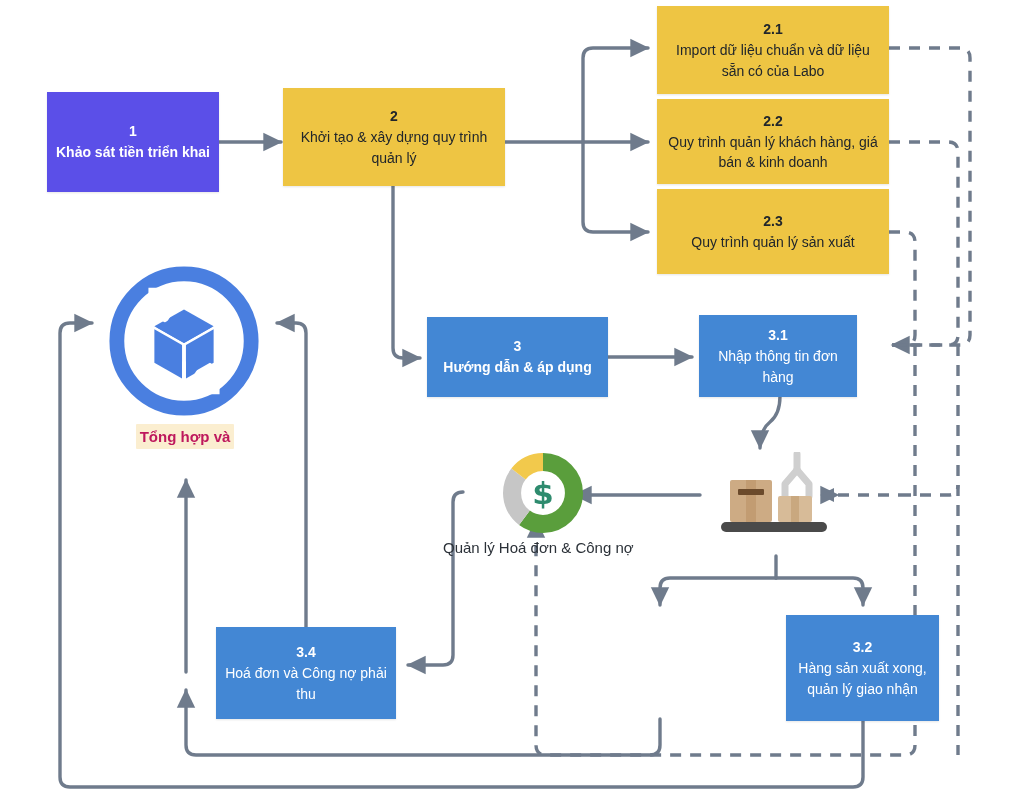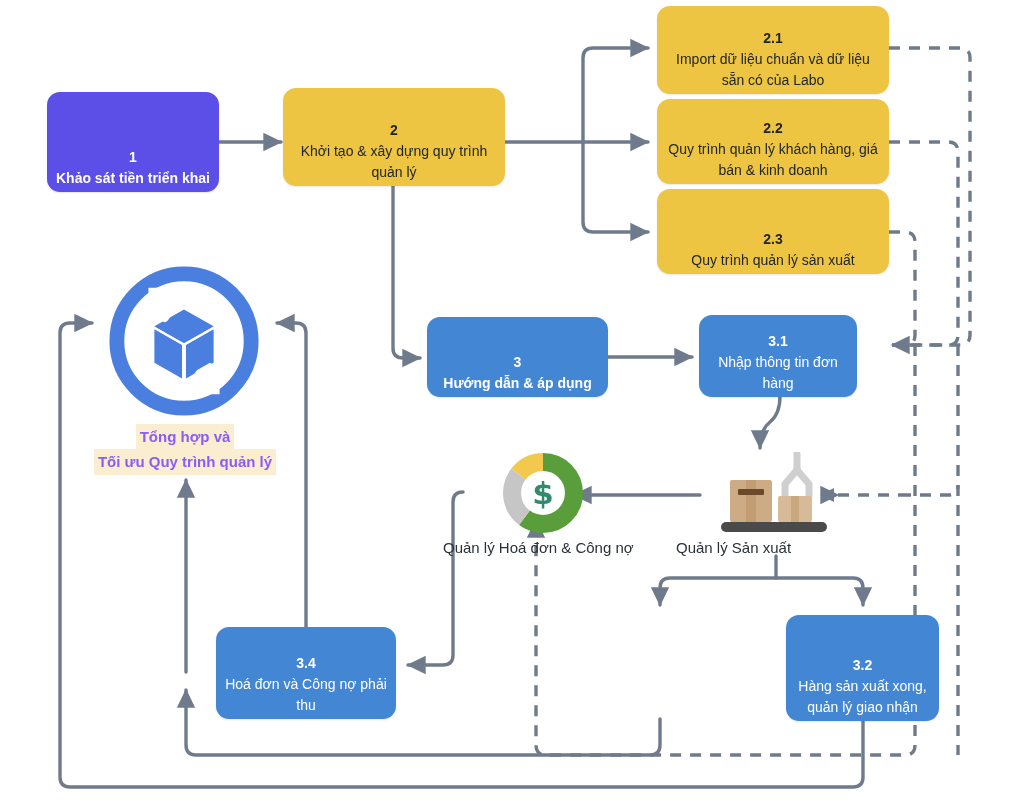--- a/index.html
+++ b/index.html
@@ -20,25 +20,25 @@
   #wires {
     position: absolute;
     left: 0;
     top: 0;
     width: 1024px;
     height: 807px;
   }
   .node {
     position: absolute;
     box-sizing: border-box;
-    border-radius: 13px;
+    border-radius: 0;
     display: flex;
     flex-direction: column;
     align-items: center;
-    justify-content: flex-end;
+    justify-content: center;
     text-align: center;
     padding: 4px 8px;
     box-shadow: 0 1px 2px rgba(0,0,0,0.10);
   }
   .node .num {
     font-weight: bold;
     line-height: 1.5;
   }
   .node .cap {
     line-height: 1.45;
@@ -64,21 +64,21 @@
     text-align: left;
     color: #2b3138;
     font-size: 15px;
     line-height: 1.3;
     white-space: nowrap;
   }
   .highlight-block {
     position: absolute;
     text-align: center;
     font-weight: bold;
-    color: #8b5cf6;
+    color: #be185d;
     font-size: 15px;
     line-height: 1.55;
   }
   .highlight-block span {
     background: #fbeed0;
     padding: 1px 4px;
     border-radius: 1px;
     display: inline-block;
   }
   .icon-art {
@@ -237,23 +237,20 @@
       <rect x="18" y="28" width="42" height="42" rx="2" fill="#cdab84"></rect>
       <rect x="34" y="28" width="10" height="42" fill="#c29c72"></rect>
       <rect x="26" y="37" width="26" height="6" rx="1" fill="#6b4a2b"></rect>
 
       <rect x="66" y="44" width="34" height="26" rx="2" fill="#d7bb98"></rect>
       <rect x="79" y="44" width="8" height="26" fill="#c9a87f"></rect>
 
       <rect x="9" y="70" width="106" height="10" rx="5" fill="#4a4a4a"></rect>
     </svg>
   </div>
-  <div class="iconlabel" style="left:676px; top:538px; width:200px;">
-    <span>Quản lý Sản xuất</span>
-  </div>
 
   <div class="icon-art" style="left:105px; top:262px; width:158px; height:158px;">
     <svg viewBox="0 0 160 160" width="158" height="158" xmlns="http://www.w3.org/2000/svg">
       <circle cx="80" cy="80" r="68" fill="none" stroke="#4a7fe0" stroke-width="15"></circle>
       <g fill="#4a7fe0">
         <path d="M80,44 L112,62 L112,98 L80,116 L48,98 L48,62 Z" opacity="0"></path>
 
         <path d="M80,48 L110,65 L80,82 L50,65 Z"></path>
         <path d="M50,68 L78,84 L78,118 L50,102 Z"></path>
         <path d="M82,84 L110,68 L110,102 L82,118 Z"></path>
@@ -267,16 +264,15 @@
       <g fill="#4a7fe0">
         <path d="M80,50 L108,66 L80,82 L52,66 Z"></path>
         <path d="M52,70 L78,85 L78,116 L52,101 Z"></path>
         <path d="M82,85 L108,70 L108,101 L82,116 Z"></path>
       </g>
     </svg>
   </div>
 
   <div class="highlight-block" style="left:85px; top:424px; width:200px;">
     <div><span>Tổng hợp và</span></div>
-    <div><span>Tối ưu Quy trình quản lý</span></div>
   </div>
 
 </div>
 
 </body></html>

